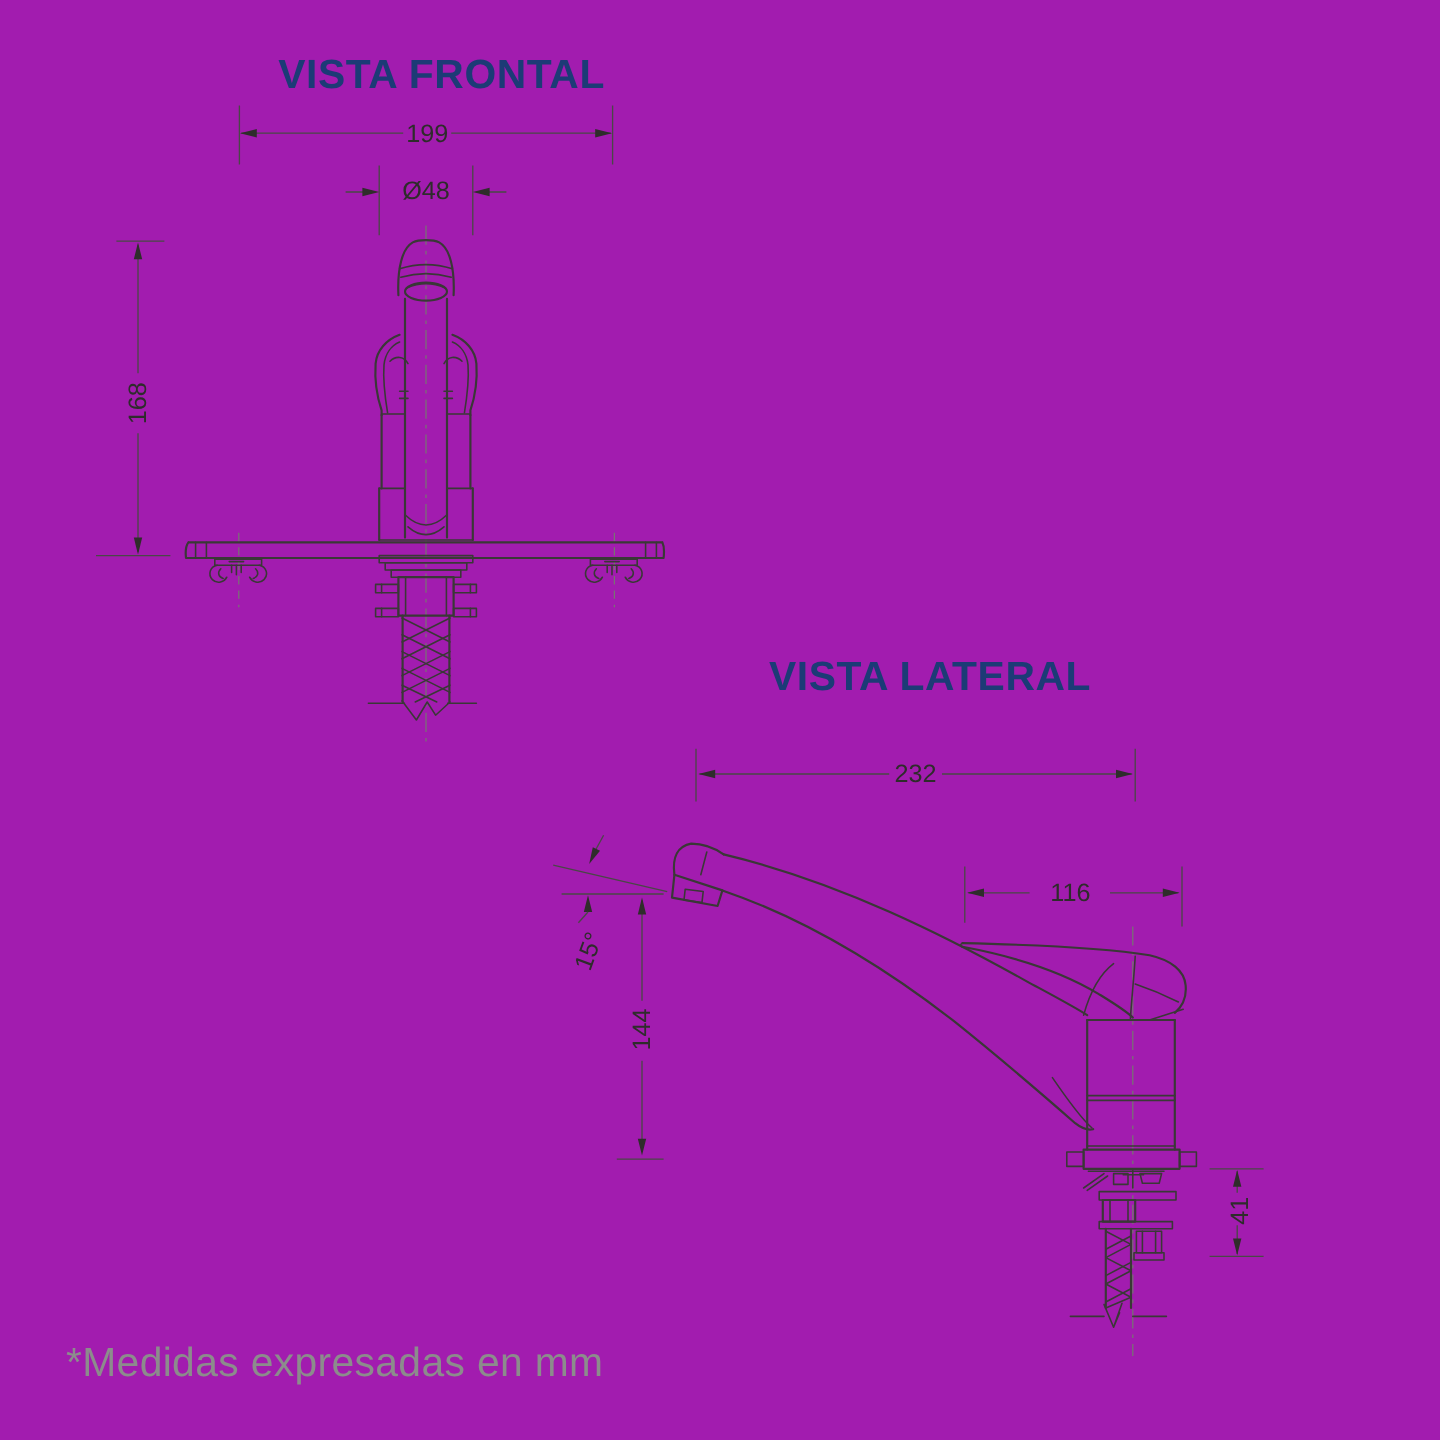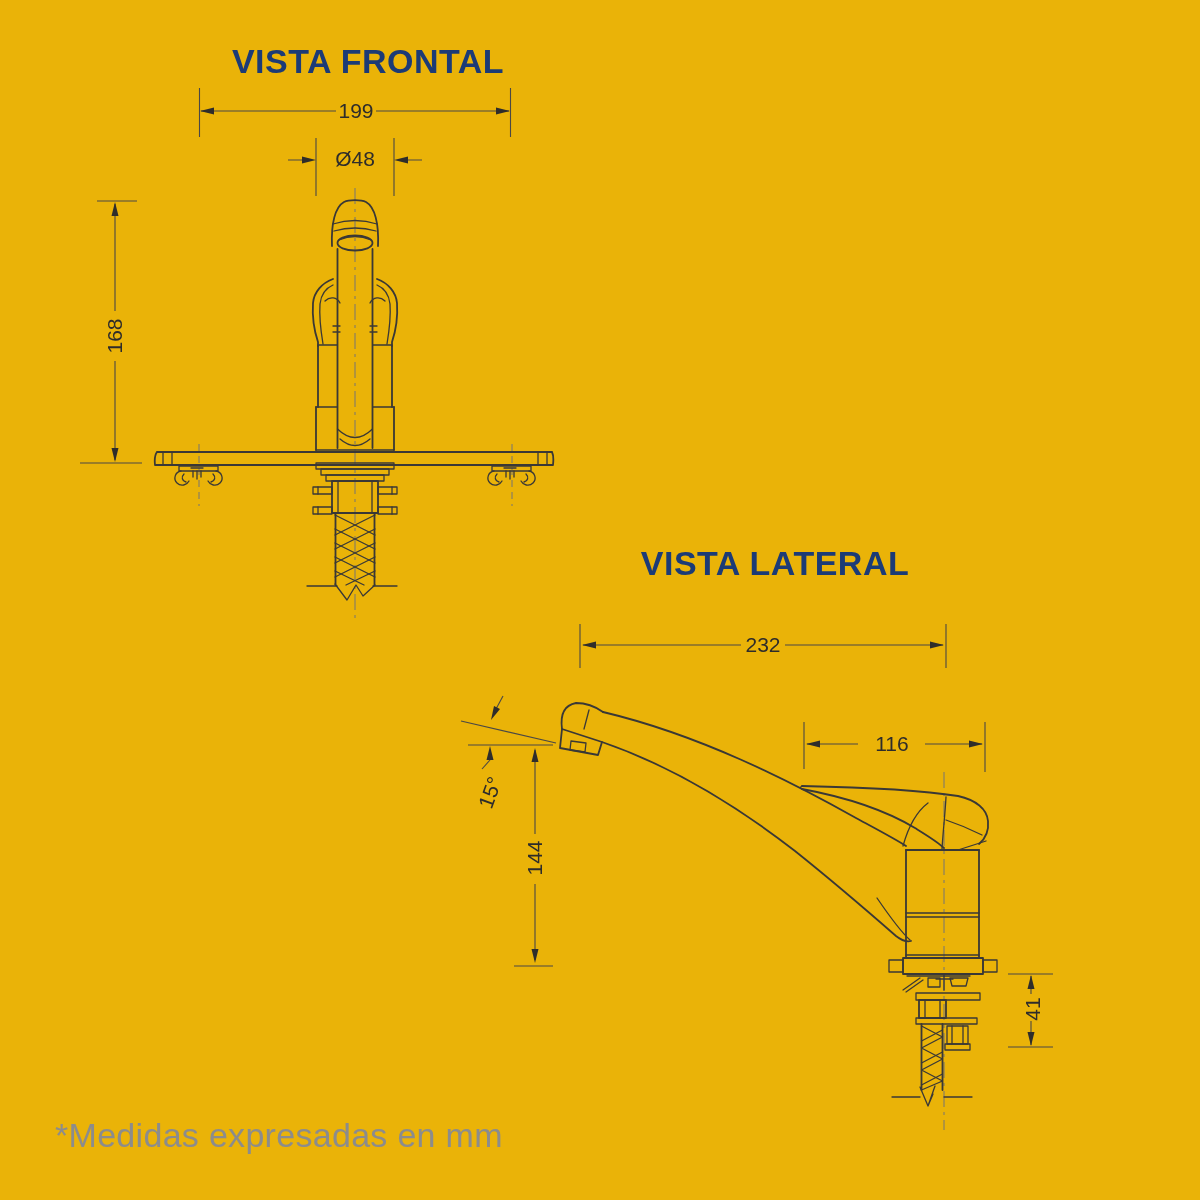--- a/index.html
+++ b/index.html
@@ -1,16 +1,16 @@
 <!DOCTYPE html>
 <html><head>
 <meta charset="utf-8">
 <style>
   html,body{margin:0;padding:0;background:#ffffff;}
-  .canvas{position:relative;width:1200px;height:1200px;background:#eab308;overflow:hidden;
+  .canvas{position:relative;width:1200px;height:1200px;background:#a21caf;overflow:hidden;
           font-family:"Liberation Sans", sans-serif;}
   svg{display:block;}
   .obj   {fill:none;stroke:#3a3836;stroke-width:1.8;stroke-linecap:round;stroke-linejoin:round;}
   .obj2  {fill:none;stroke:#3a3836;stroke-width:1.3;stroke-linecap:round;stroke-linejoin:round;}
   .dimln {fill:none;stroke:#4a4846;stroke-width:1.1;stroke-linecap:butt;}
   .cl    {fill:none;stroke:#777572;stroke-width:1;stroke-dasharray:16 5 3 5;}
   .cl2   {fill:none;stroke:#777572;stroke-width:1;stroke-dasharray:7 5;}
   .arr   {fill:#2f2d2b;stroke:none;}
   .dimtx {font-family:"Liberation Sans", sans-serif;font-size:21px;fill:#2e2c2b;}
   .vtitle{font-family:"Liberation Sans", sans-serif;font-size:34px;font-weight:bold;

